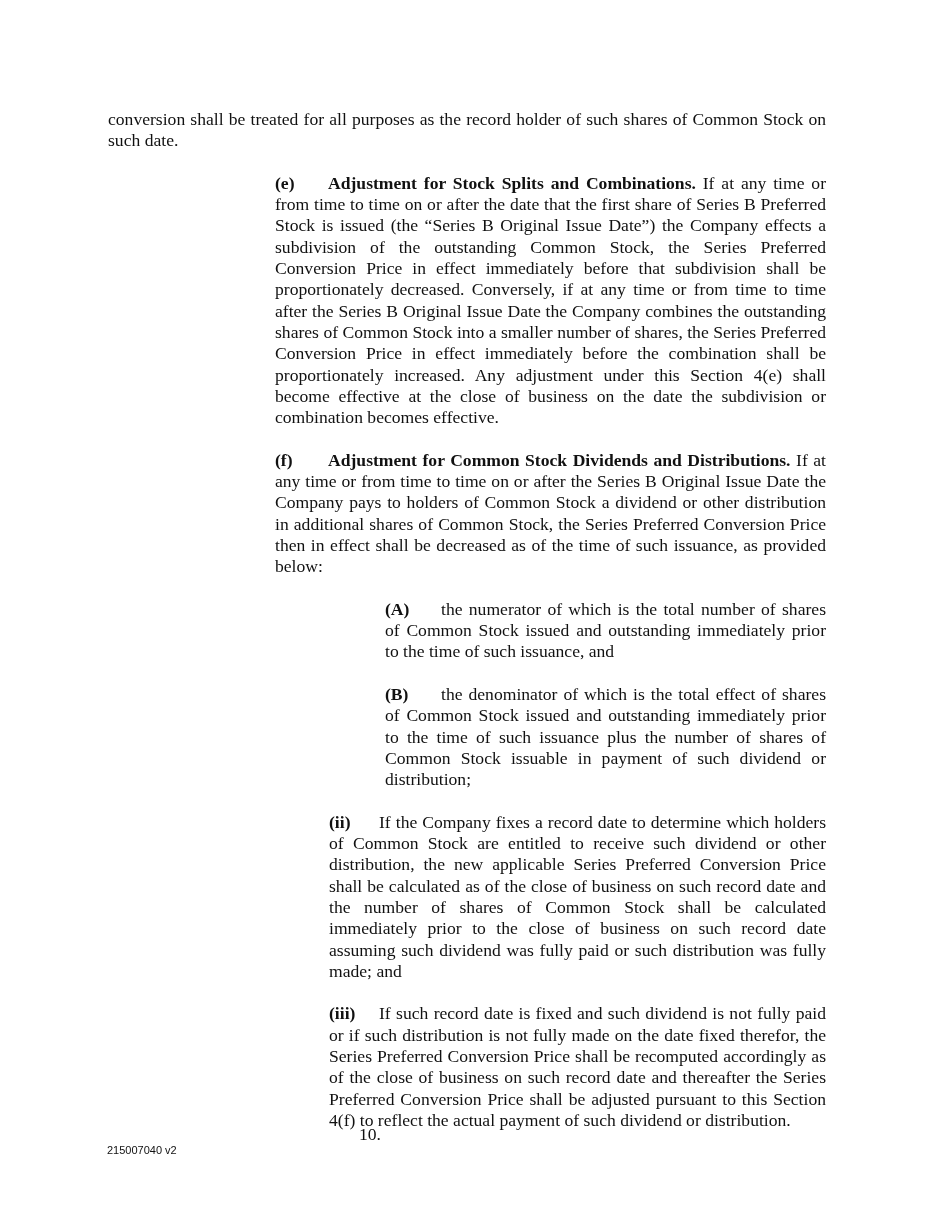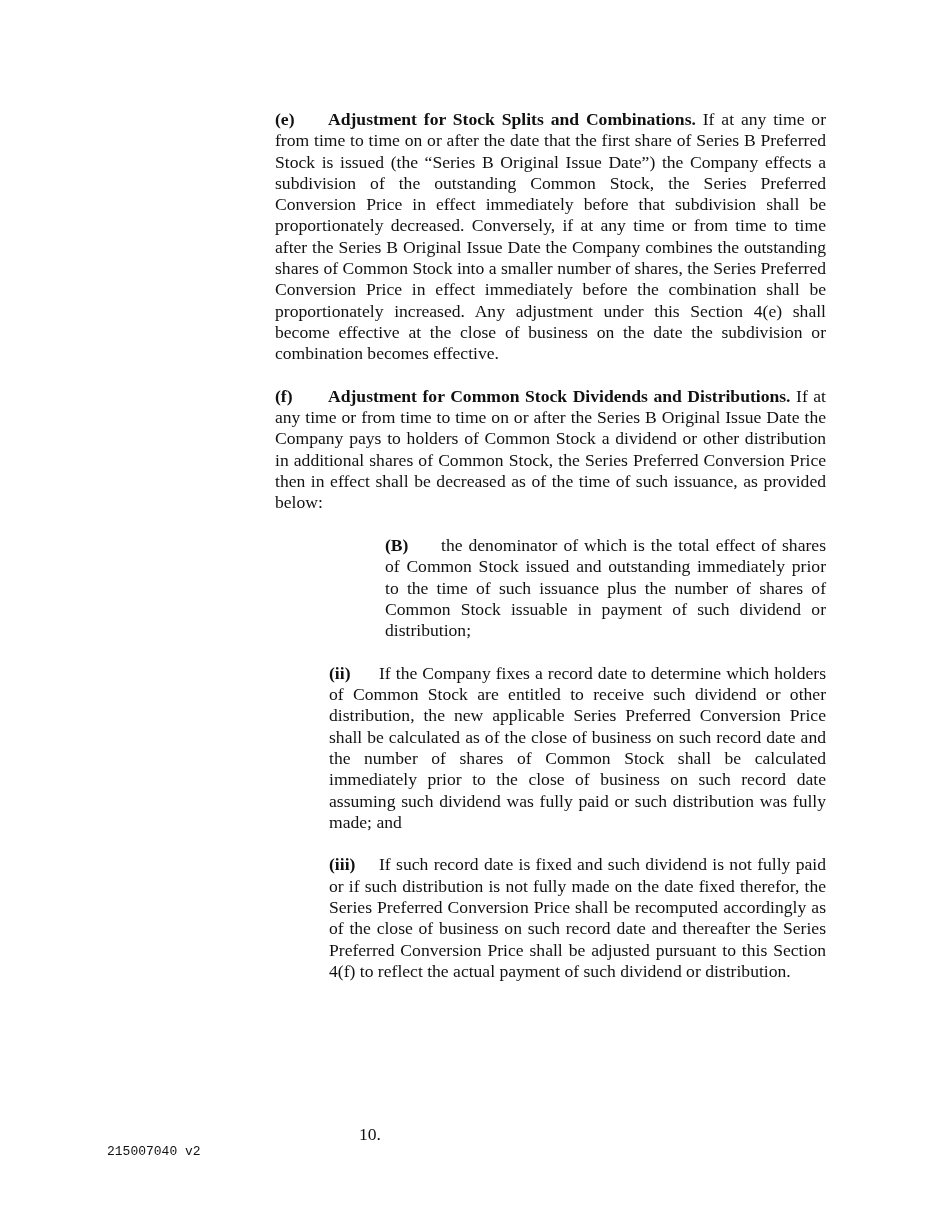--- a/index.html
+++ b/index.html
@@ -17,34 +17,36 @@
   .lbl-sec { width: 53px; }
   .lbl-sub { width: 50px; }
   .lbl-A { width: 56px; }
   .hd { font-weight: bold; }
   .footer-page {
     position: absolute; left: 0; width: 740px; top: 1124px; text-align: center;
     font-family: "Liberation Serif", serif; font-size: 17.6px; color: #111;
   }
   .footer-id {
     position: absolute; left: 107px; top: 1144px;
-    font-family: Liberation Mono, monospace; font-size: 13px; color: #111;
+    font-family: Liberation Sans, sans-serif; font-size: 11px; color: #111;
   }
 </style>
 </head>
 <body>
 
 <div class="page">
 
+  <p class="p"><span>conversion shall be treated for all purposes as the record holder of such shares of Common Stock on such date.</span></p>
 
   <p class="p ind-e"><span class="lbl lbl-sec">(e)</span><span class="hd">Adjustment for Stock Splits and Combinations.</span><span> If at any time or from time to time on or after the date that the first share of Series B Preferred Stock is issued (the “Series B Original Issue Date”) the Company effects a subdivision of the outstanding Common Stock, the Series Preferred Conversion Price in effect immediately before that subdivision shall be proportionately decreased.  Conversely, if at any time or from time to time after the Series B Original Issue Date the Company combines the outstanding shares of Common Stock into a smaller number of shares, the Series Preferred Conversion Price in effect immediately before the combination shall be proportionately increased.  Any adjustment under this Section 4(e) shall become effective at the close of business on the date the subdivision or combination becomes effective.</span></p>
 
   <p class="p ind-e"><span class="lbl lbl-sec">(f)</span><span class="hd">Adjustment for Common Stock Dividends and Distributions.</span><span> If at any time or from time to time on or after the Series B Original Issue Date the Company pays to holders of Common Stock a dividend or other distribution in additional shares of Common Stock, the Series Preferred Conversion Price then in effect shall be decreased as of the time of such issuance, as provided below:</span></p>
 
 
+  <p class="p ind-A"><span class="lbl lbl-A">(A)</span><span>the numerator of which is the total number of shares of Common Stock issued and outstanding immediately prior to the time of such issuance, and</span></p>
 
   <p class="p ind-A"><span class="lbl lbl-A">(B)</span><span>the denominator of which is the total effect of shares of Common Stock issued and outstanding immediately prior to the time of such issuance plus the number of shares of Common Stock issuable in payment of such dividend or distribution;</span></p>
 
   <p class="p ind-i"><span class="lbl lbl-sub">(ii)</span><span>If the Company fixes a record date to determine which holders of Common Stock are entitled to receive such dividend or other distribution, the new applicable Series Preferred Conversion Price shall be calculated as of the close of business on such record date and the number of shares of Common Stock shall be calculated immediately prior to the close of business on such record date assuming such dividend was fully paid or such distribution was fully made; and</span></p>
 
   <p class="p ind-i"><span class="lbl lbl-sub">(iii)</span><span>If such record date is fixed and such dividend is not fully paid or if such distribution is not fully made on the date fixed therefor, the Series Preferred Conversion Price shall be recomputed accordingly as of the close of business on such record date and thereafter the Series Preferred Conversion Price shall be adjusted pursuant to this Section 4(f) to reflect the actual payment of such dividend or distribution.</span></p>
 
 </div>
 
 <div class="footer-page">10.</div>

